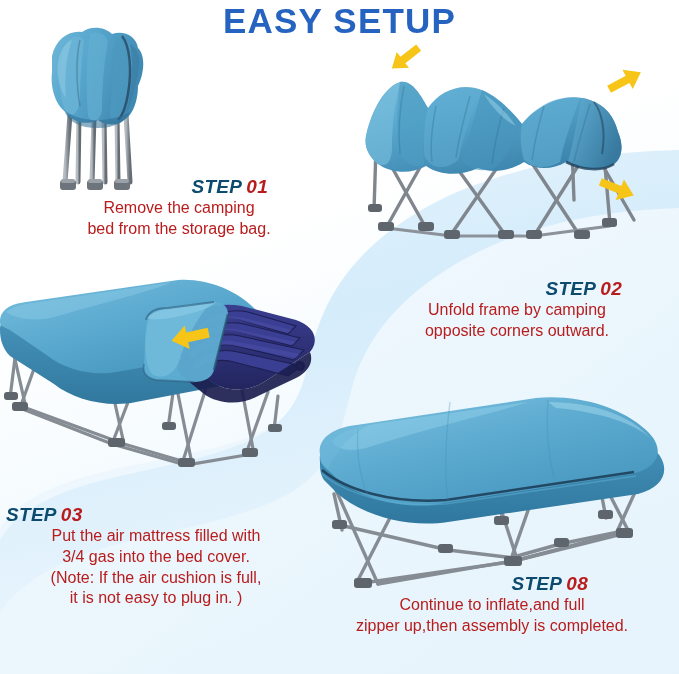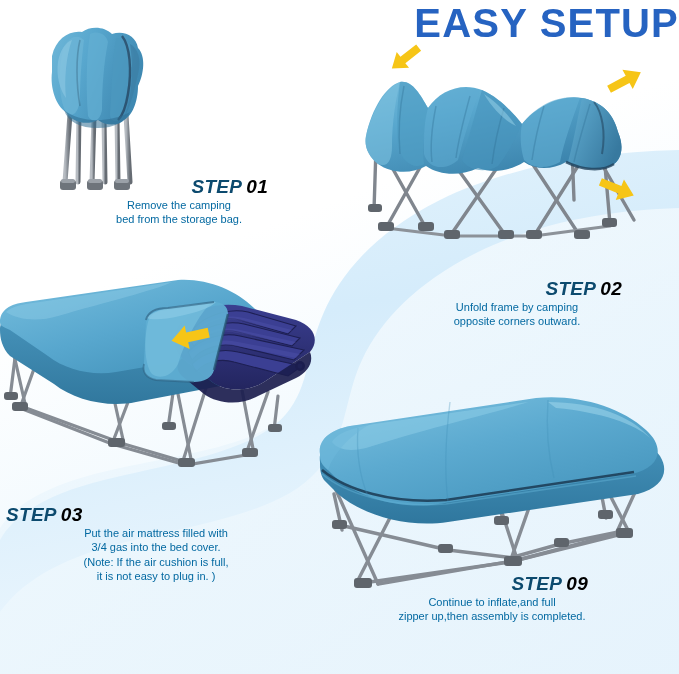--- a/index.html
+++ b/index.html
@@ -10,31 +10,31 @@
   }
   #stage{position:absolute;inset:0;overflow:hidden;}
 
   
   .bg-base{position:absolute;inset:0;background:
       linear-gradient(160deg,#ffffff 0%,#ffffff 35%,#f3fafe 60%,#eef7fd 100%);}
   .bg-swoosh{position:absolute;inset:0;}
 
   
   .title{
-    position:absolute;left:0;right:0;top:1px;text-align:right;
-    font-size:40px;font-weight:bold;letter-spacing:1.2px;
+    position:absolute;left:0;right:0;top:1px;text-align:center;
+    font-size:35px;font-weight:bold;letter-spacing:1.2px;
     color:#2663C1;font-family:"Liberation Sans", sans-serif;
   }
 
   
   .step-head{font-style:italic;font-weight:bold;font-size:19px;letter-spacing:0.3px;}
   .step-head .w{color:#0c4a6e;}
-  .step-head .n{color:#000000;margin-left:4px;}
+  .step-head .n{color:#b91c1c;margin-left:4px;}
   .step-body{
-    font-size:11px;color:#0369a1;line-height:1.30;
+    font-size:16px;color:#b91c1c;line-height:1.30;
     font-family:"Liberation Sans", sans-serif;
   }
   .cap{position:absolute;}
 
   #cap1{left:54px;top:176px;width:250px;text-align:center;}
   #cap1 .step-head{text-align:right;padding-right:36px;}
   #cap2{left:392px;top:278px;width:250px;text-align:center;}
   #cap2 .step-head{text-align:right;padding-right:20px;}
   #cap3{left:6px;top:504px;width:300px;text-align:center;}
   #cap3 .step-head{text-align:left;padding-right:66px;}
@@ -436,21 +436,21 @@
     <div class="step-body">
       <div>Put the air mattress filled with</div>
       <div>3/4 gas into the bed cover.</div>
       <div>(Note: If the air cushion is full,</div>
       <div>it is not easy to plug in. )</div>
     </div>
   </div>
 
   <div class="cap" id="cap4">
     <div class="step-head">
-      <span class="w">STEP</span><span class="n">09</span>
+      <span class="w">STEP</span><span class="n">08</span>
     </div>
     <div class="step-body">
       <div>Continue to inflate,and full</div>
       <div>zipper up,then assembly is completed.</div>
     </div>
   </div>
 
 </div>
 
 </body></html>

